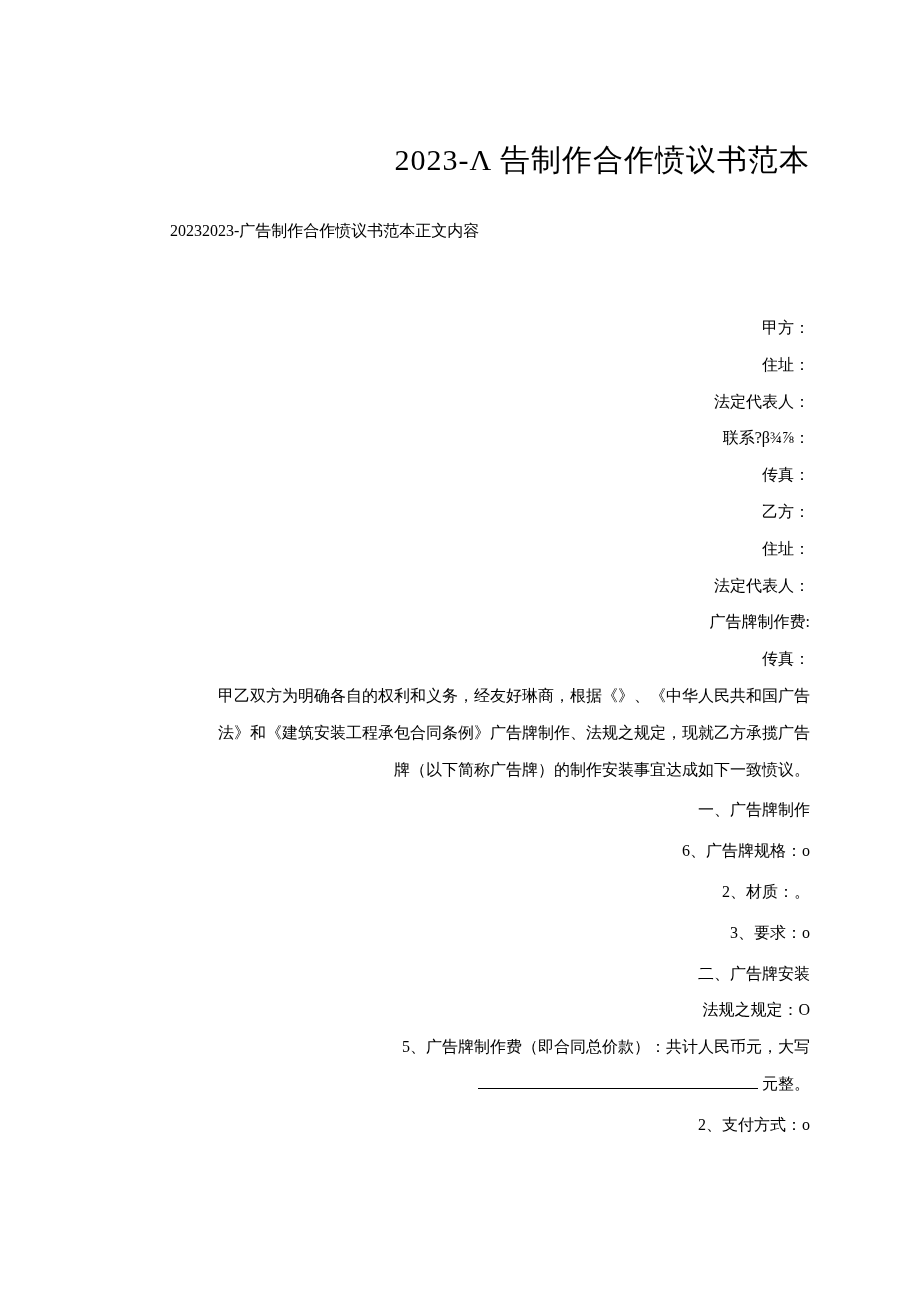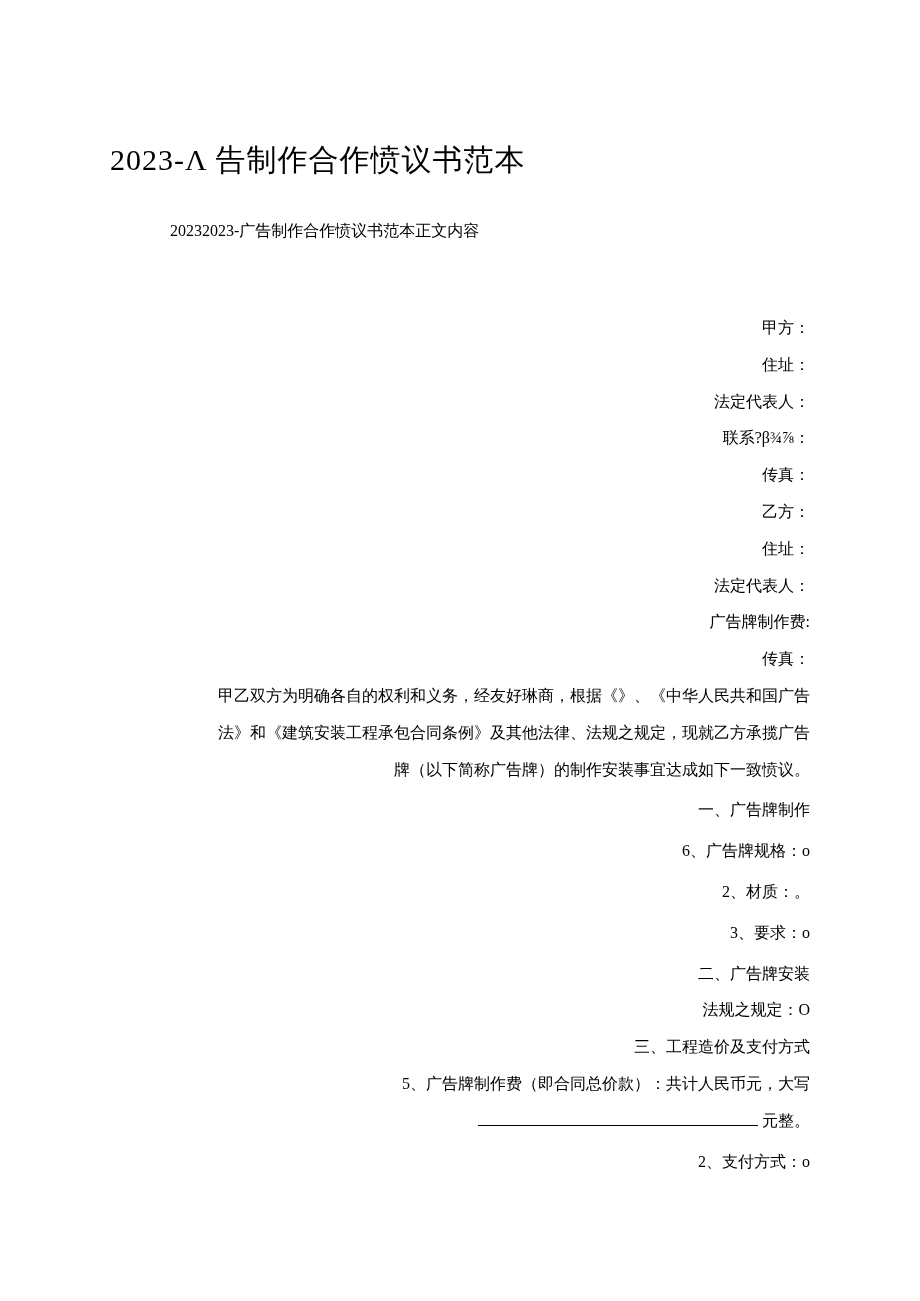--- a/index.html
+++ b/index.html
@@ -8,21 +8,21 @@
     background: #ffffff;
     font-family: "SimSun", "宋体", serif;
     color: #000000;
     width: 920px;
   }
   .page {
     padding: 120px 110px 60px 110px;
     box-sizing: border-box;
   }
   .title {
-    text-align: left;
+    text-align: right;
     font-size: 30px;
     font-weight: normal;
     margin-bottom: 40px;
     letter-spacing: 1px;
   }
   .subtitle {
     font-size: 16px;
     margin-bottom: 68px;
     padding-left: 60px;
   }
@@ -61,31 +61,30 @@
   <p class="line">法定代表人：</p>
   <p class="line">联系?β¾⅞：</p>
   <p class="line">传真：</p>
   <p class="line">乙方：</p>
   <p class="line">住址：</p>
   <p class="line">法定代表人：</p>
   <p class="line">广告牌制作费:</p>
   <p class="line">传真：</p>
 
   <p class="line">甲乙双方为明确各自的权利和义务，经友好琳商，根据《》、《中华人民共和国广告</p>
-  <p class="line">法》和《建筑安装工程承包合同条例》及其他法律、法规之规定，现就乙方承揽广告</p>
+  <p class="line">法》和《建筑安装工程承包合同条例》广告牌制作、法规之规定，现就乙方承揽广告</p>
   <p class="line">牌（以下简称广告牌）的制作安装事宜达成如下一致愤议。</p>
 
   <p class="line section">一、广告牌制作</p>
   <p class="line section">6、广告牌规格：o</p>
   <p class="line section">2、材质：。</p>
   <p class="line section">3、要求：o</p>
 
   <p class="line section">二、广告牌安装</p>
   <p class="line">法规之规定：O</p>
 
-  <p class="line">三、工程造价及支付方式</p>
   <p class="line">5、广告牌制作费（即合同总价款）：共计人民币元，大写</p>
   <p class="line">
     <span class="blank-line"></span><span>元整。</span>
   </p>
   <p class="line section">2、支付方式：o</p>
 
 </div>
 
 </body></html>

